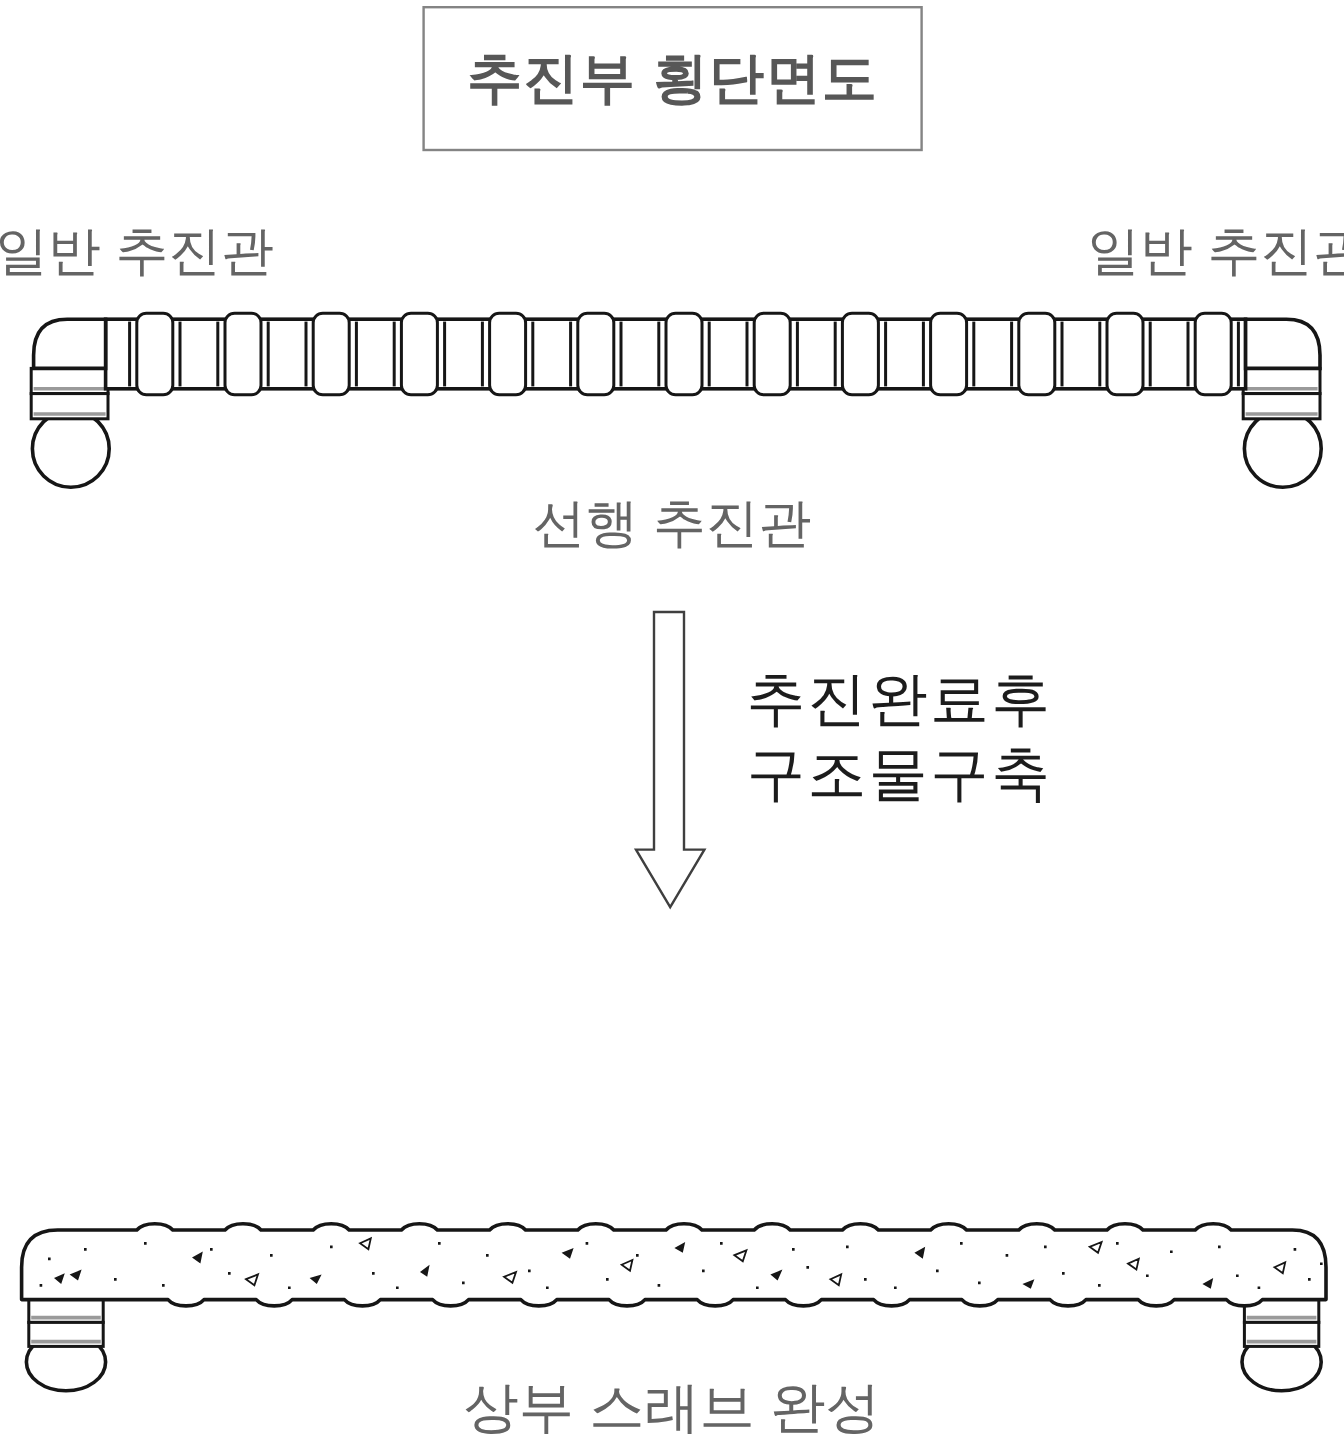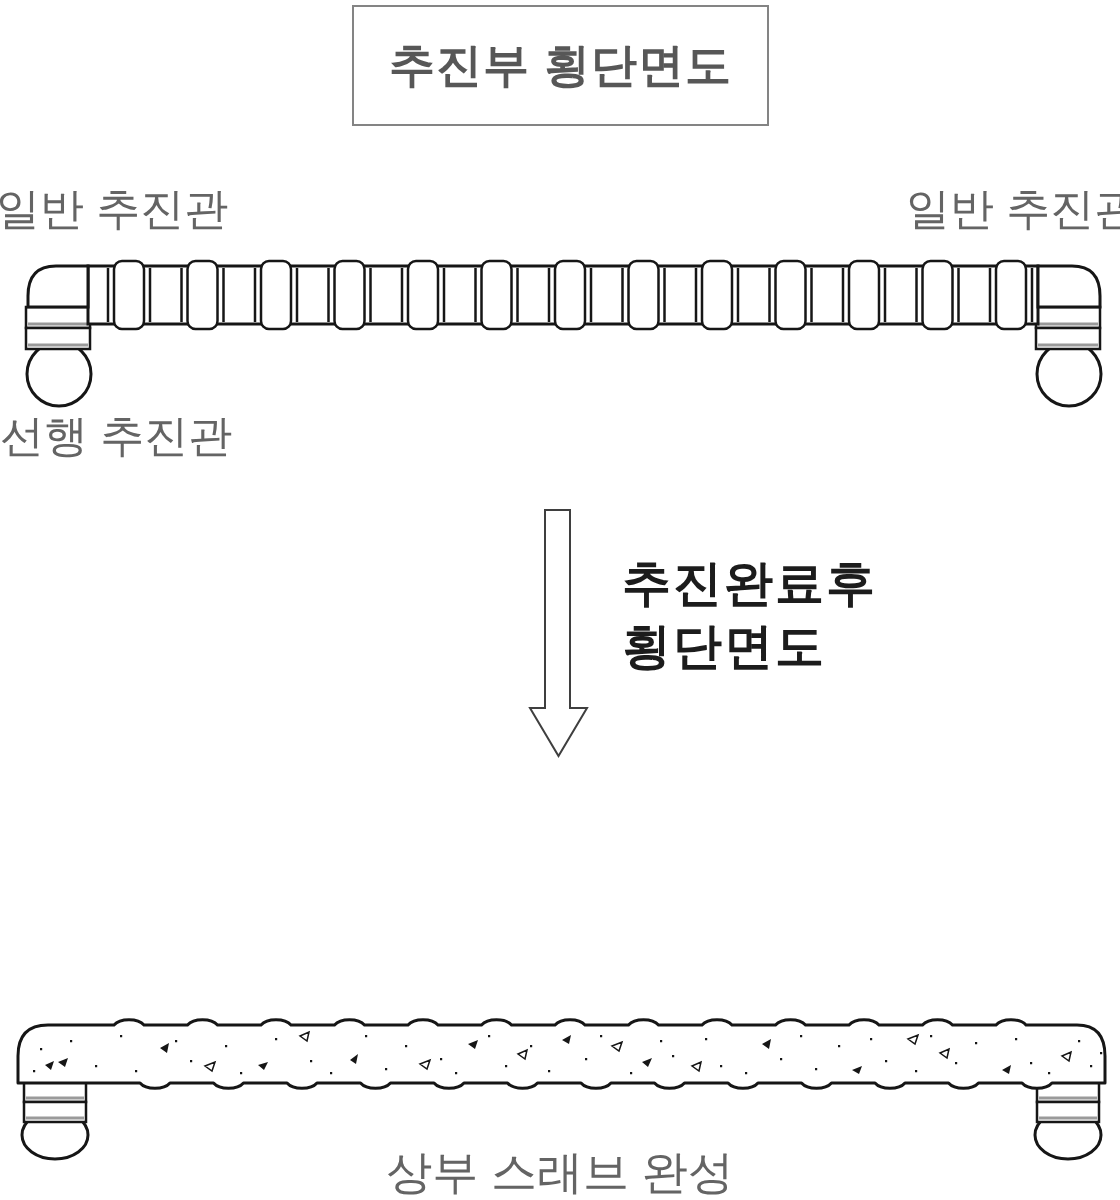--- a/index.html
+++ b/index.html
@@ -9,28 +9,28 @@
 
   .title-box{position:absolute;background:#fff;border:2px solid #848484;
              display:flex;align-items:center;justify-content:center;
              font-size:46px;font-weight:600;color:#575757;letter-spacing:1px;}
   .box1{left:352px;top:5px;width:413px;height:117px;}
   .box2{left:353px;top:832px;width:417px;height:121px;}
 
   .lbl{position:absolute;font-size:44px;font-weight:400;color:#646464;white-space:nowrap;}
   .lbl-left{left:-4px;top:180px;}
   .lbl-right{left:906px;top:180px;}
-  .lbl-center{left:0;top:407px;width:1120px;}
+  .lbl-center{left:0;top:407px;width:1120px;text-align:center;}
   .lbl-slab{left:0;top:1142px;width:1120px;text-align:center;font-size:46px;}
 
   .svg-top{position:absolute;left:0;top:250px;width:1120px;height:200px;}
   .svg-slab{position:absolute;left:0;top:1010px;width:1120px;height:190px;}
   .svg-arrow{position:absolute;left:525px;top:508px;width:70px;height:252px;}
 
-  .caption{position:absolute;left:622px;top:552px;font-size:49px;font-weight:700;
+  .caption{position:absolute;left:622px;top:552px;font-size:49px;font-weight:400;
            color:#1c1c1c;line-height:63px;letter-spacing:2px;}
 </style>
 </head>
 <body>
 
 <div class="stage">
 
   <div class="title-box box1">
     <span>추진부 횡단면도</span>
   </div>
@@ -83,21 +83,21 @@
   </svg>
 
   <div class="lbl lbl-center">선행 추진관</div>
 
   <svg class="svg-arrow" viewBox="0 0 70 252">
     <path d="M20 2 L45 2 L45 200 L62 200 L33.5 248 L5 200 L20 200 Z" fill="#ffffff" stroke="#3f3f3f" stroke-width="2"></path>
   </svg>
 
   <div class="caption">
     <div>추진완료후</div>
-    <div>횡단면도</div>
+    <div>구조물구축</div>
   </div>
 
 
   <svg class="svg-slab" viewBox="0 0 1120 190">
     <g stroke="#161616" fill="#ffffff">
       <ellipse cx="55" cy="125" rx="33" ry="24" stroke-width="3"></ellipse>
       <ellipse cx="1068" cy="125" rx="33" ry="24" stroke-width="3"></ellipse>
       <g stroke-width="2.5">
         <rect x="24" y="72" width="62" height="20"></rect>
         <rect x="24" y="92" width="62" height="20"></rect>

